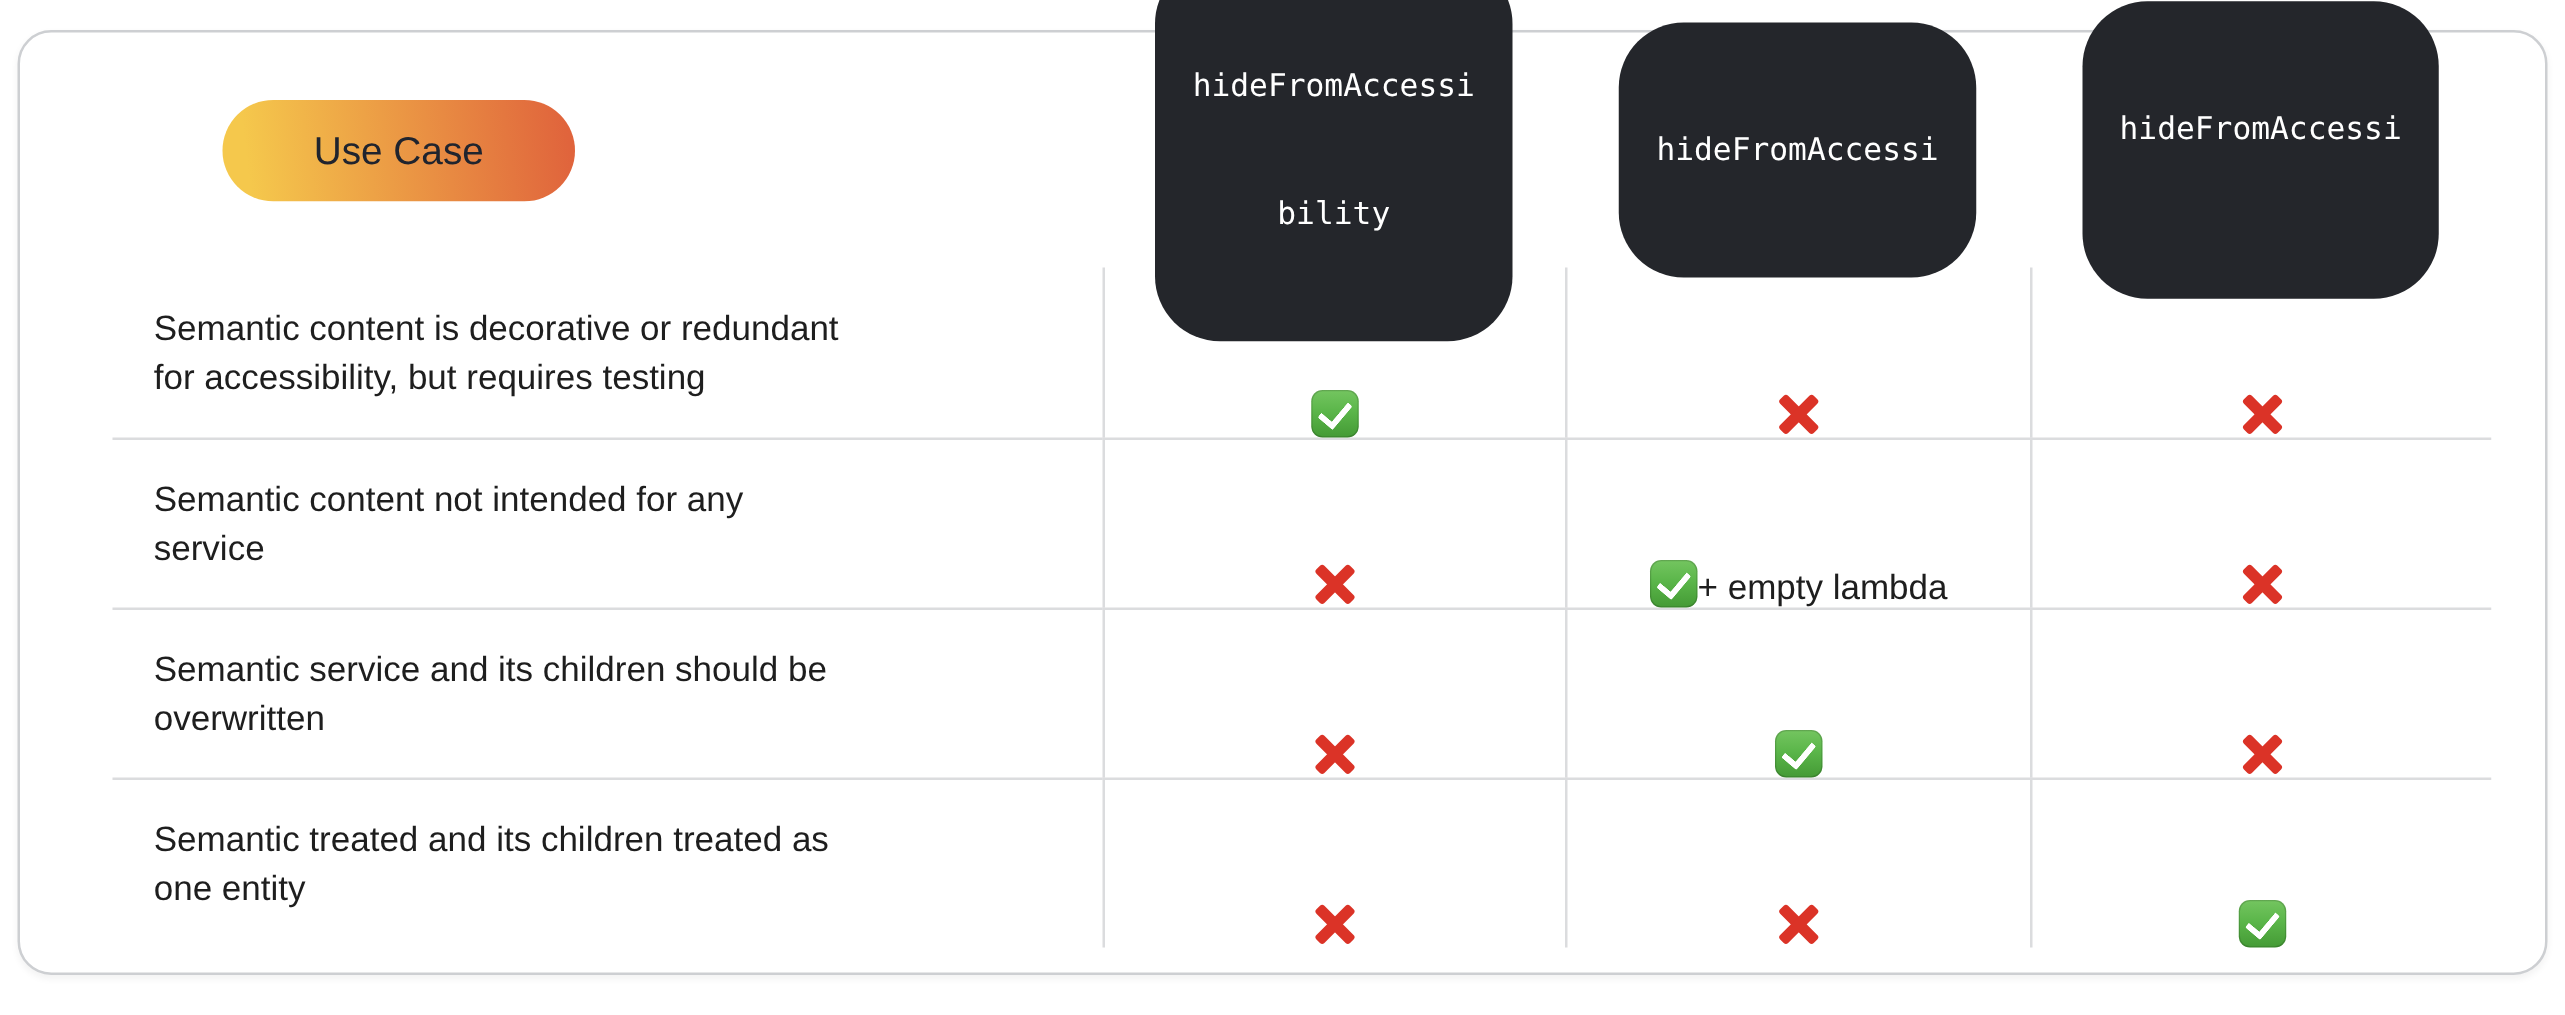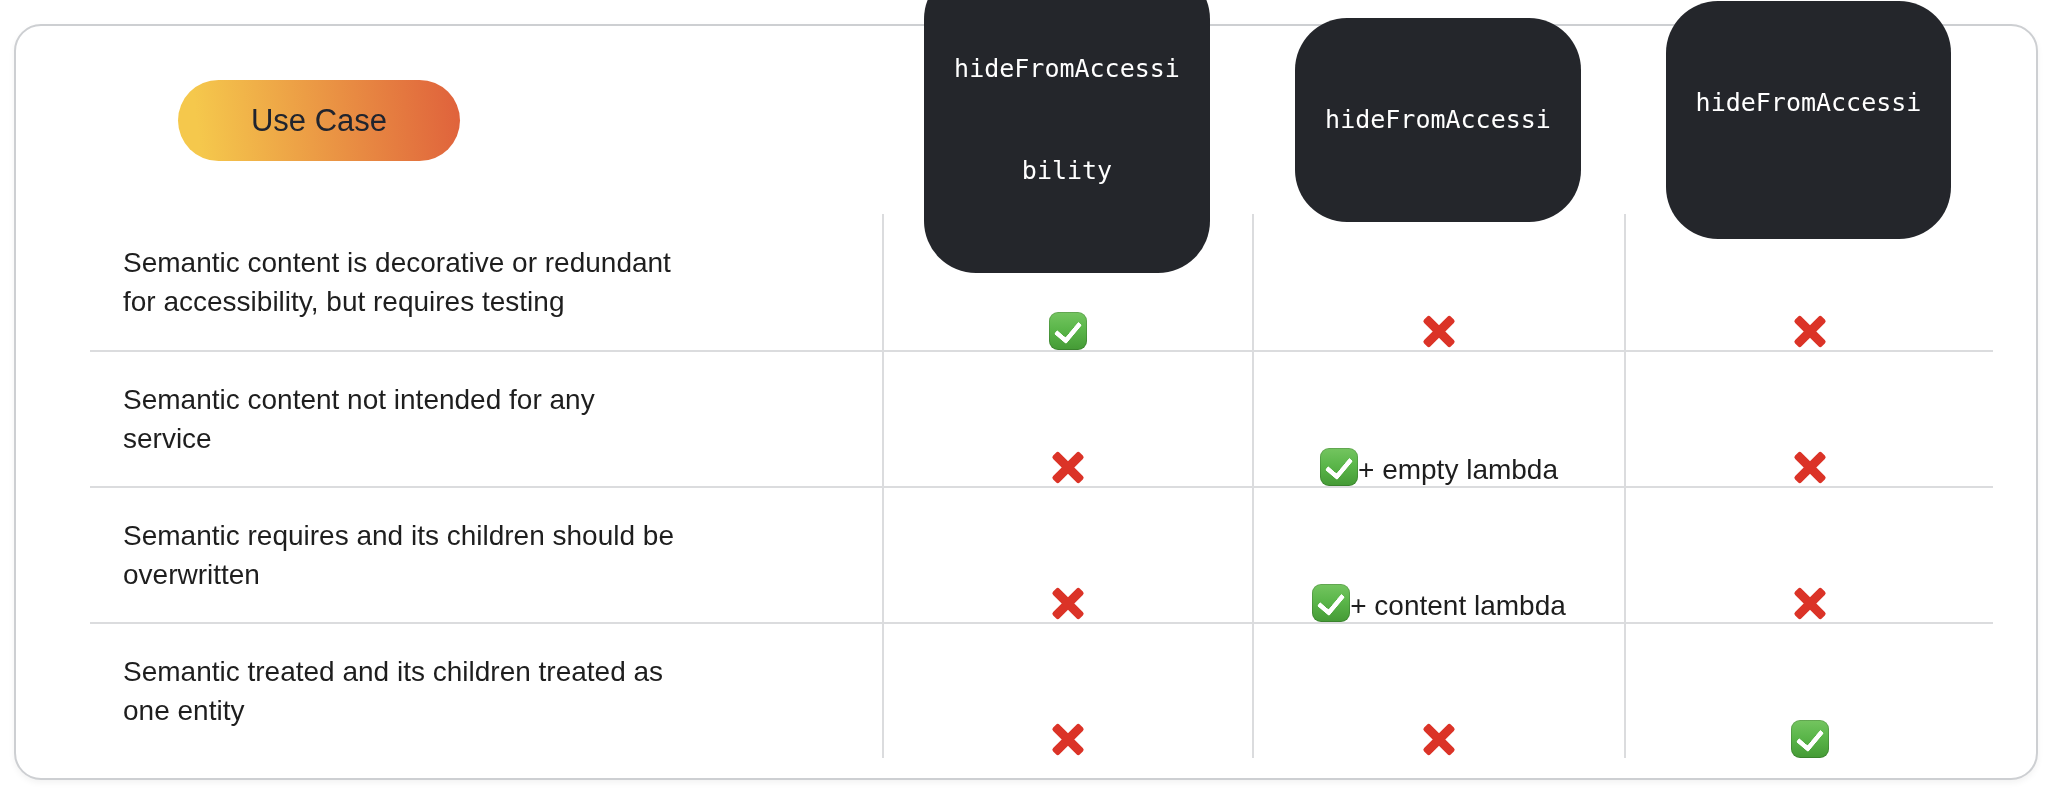--- a/index.html
+++ b/index.html
@@ -145,30 +145,29 @@
     <div class="cell vline hline">
       <span class="mark mark-check"></span>
       <span class="suffix">+ empty lambda</span>
     </div>
     <div class="cell vline hline">
       <span class="mark mark-cross"></span>
 
     </div>
 
     <div class="cell label-cell hline">
-      <span class="label-line">Semantic requires and its children should be</span>
+      <span class="label-line">Semantic service and its children should be</span>
       <span class="label-line">overwritten</span>
     </div>
     <div class="cell vline hline">
       <span class="mark mark-cross"></span>
 
     </div>
     <div class="cell vline hline">
       <span class="mark mark-check"></span>
-      <span class="suffix">+ content lambda</span>
     </div>
     <div class="cell vline hline">
       <span class="mark mark-cross"></span>
 
     </div>
 
     <div class="cell label-cell hline">
       <span class="label-line">Semantic treated and its children treated as</span>
       <span class="label-line">one entity</span>
     </div>

